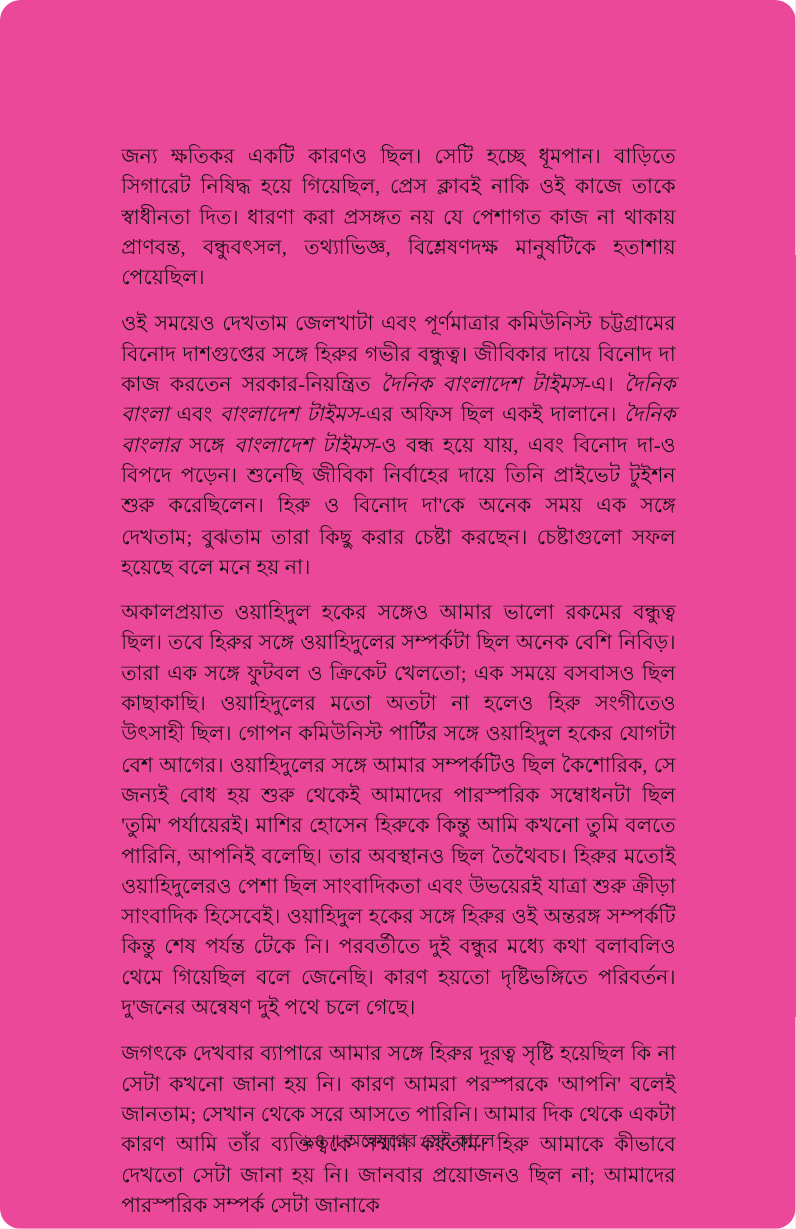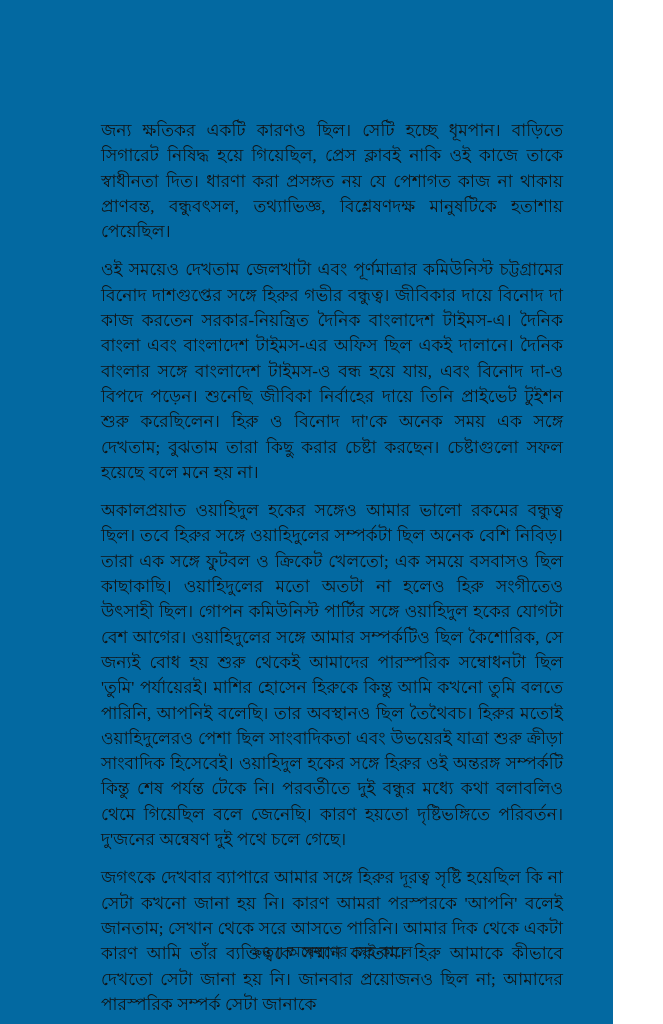--- a/index.html
+++ b/index.html
@@ -15,23 +15,24 @@
     overflow: hidden;
     font-family: "Liberation Serif", "DejaVu Serif", serif;
     color: #111111;
     -webkit-font-smoothing: antialiased;
   }
 
   .page {
     position: absolute;
     left: 0;
     top: 0;
-    width: 613px;
+    width: 663px;
     height: 1024px;
-    background: #0369a1;
+    background: #ec4899;
+    border-radius: 17px;
   }
 
   .text-block {
     position: absolute;
     left: 101px;
     top: 118px;
     width: 462px;
   }
 
   .para {
@@ -46,20 +47,21 @@
     color: #121212;
     hyphens: none;
   }
 
   .para:last-of-type {
     margin-bottom: 16px;
   }
 
   
   .ital {
+    font-style: italic;
   }
 
   .footer {
     position: absolute;
     left: 101px;
     top: 941px;
     width: 462px;
     font-size: 15.4px;
     line-height: 21px;
     color: #151515;

